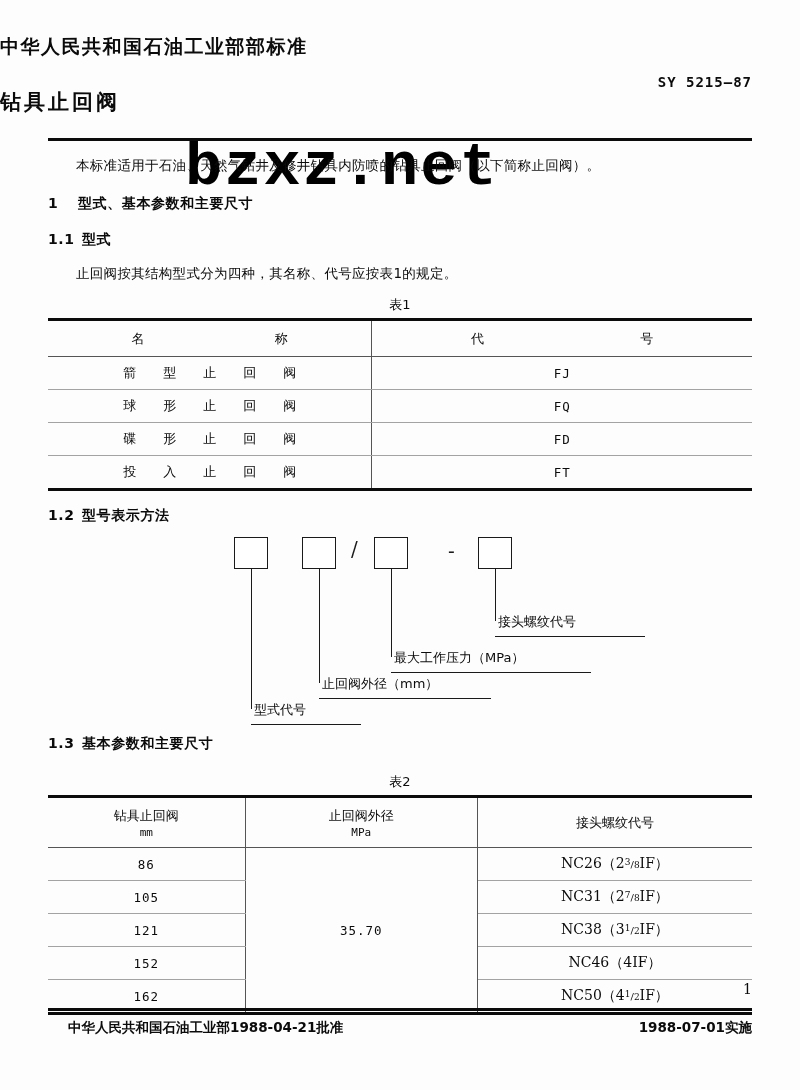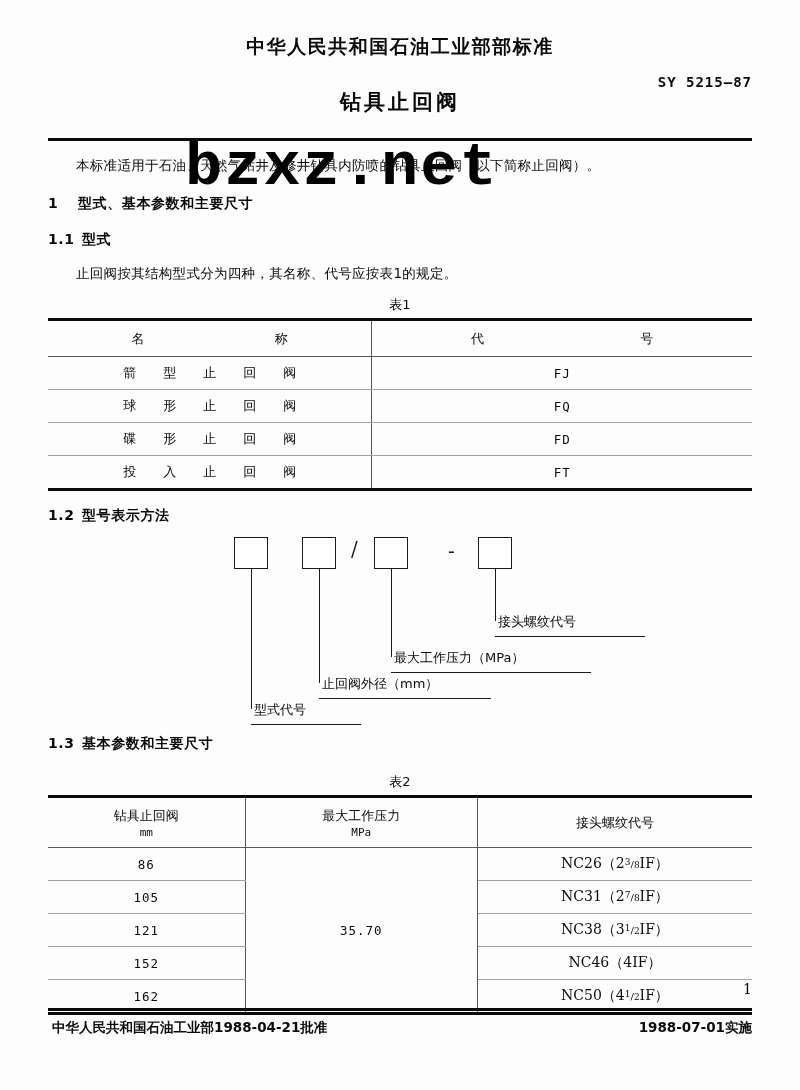--- a/index.html
+++ b/index.html
@@ -30,21 +30,21 @@
     letter-spacing: 2px;
     color: #000000;
     user-select: none;
     z-index: 0;
     white-space: nowrap;
   }
   .content { position: relative; z-index: 2; }
 
   
   .doc-header {
-    text-align: center;
+    text-align: left;
     padding-top: 34px;
   }
   .org-title {
     font-family: "DejaVu Sans", sans-serif;
     font-size: 19px;
     font-weight: bold;
     letter-spacing: 1.5px;
     color: #0b0b0b;
   }
   .std-number {
@@ -206,21 +206,21 @@
     white-space: nowrap;
     color: #0b0b0b;
   }
 
   
   .footer-rule {
     margin: 0 48px;
     border-top: 3px solid #0b0b0b;
   }
   .footer {
-    margin: 8px 48px 0 52px;
+    margin: 8px 48px 0 68px;
     display: flex;
     justify-content: space-between;
     font-family: "DejaVu Sans", sans-serif;
     font-size: 13.5px;
     font-weight: bold;
     color: #0b0b0b;
     align-items: center;
   }
   .pagenum {
     position: absolute;
@@ -337,21 +337,21 @@
 
       <div class="table-caption" style="margin-top:20px">表2</div>
       <table class="std">
         <thead>
           <tr>
             <th class="vdiv" style="width:28%">
               <span>钻具止回阀</span>
               <span class="sub-unit">mm</span>
             </th>
             <th class="vdiv" style="width:33%">
-              <span>最大工作压力</span>
+              <span>止回阀外径</span>
               <span class="sub-unit">MPa</span>
             </th>
             <th>接头螺纹代号</th>
           </tr>
         </thead>
         <tbody>
           <tr>
             <td class="vdiv numcell">86</td>
             <td class="vdiv numcell" rowspan="5" style="border-bottom:3px solid #0b0b0b;">35.70</td>
             <td class="threadcell">

